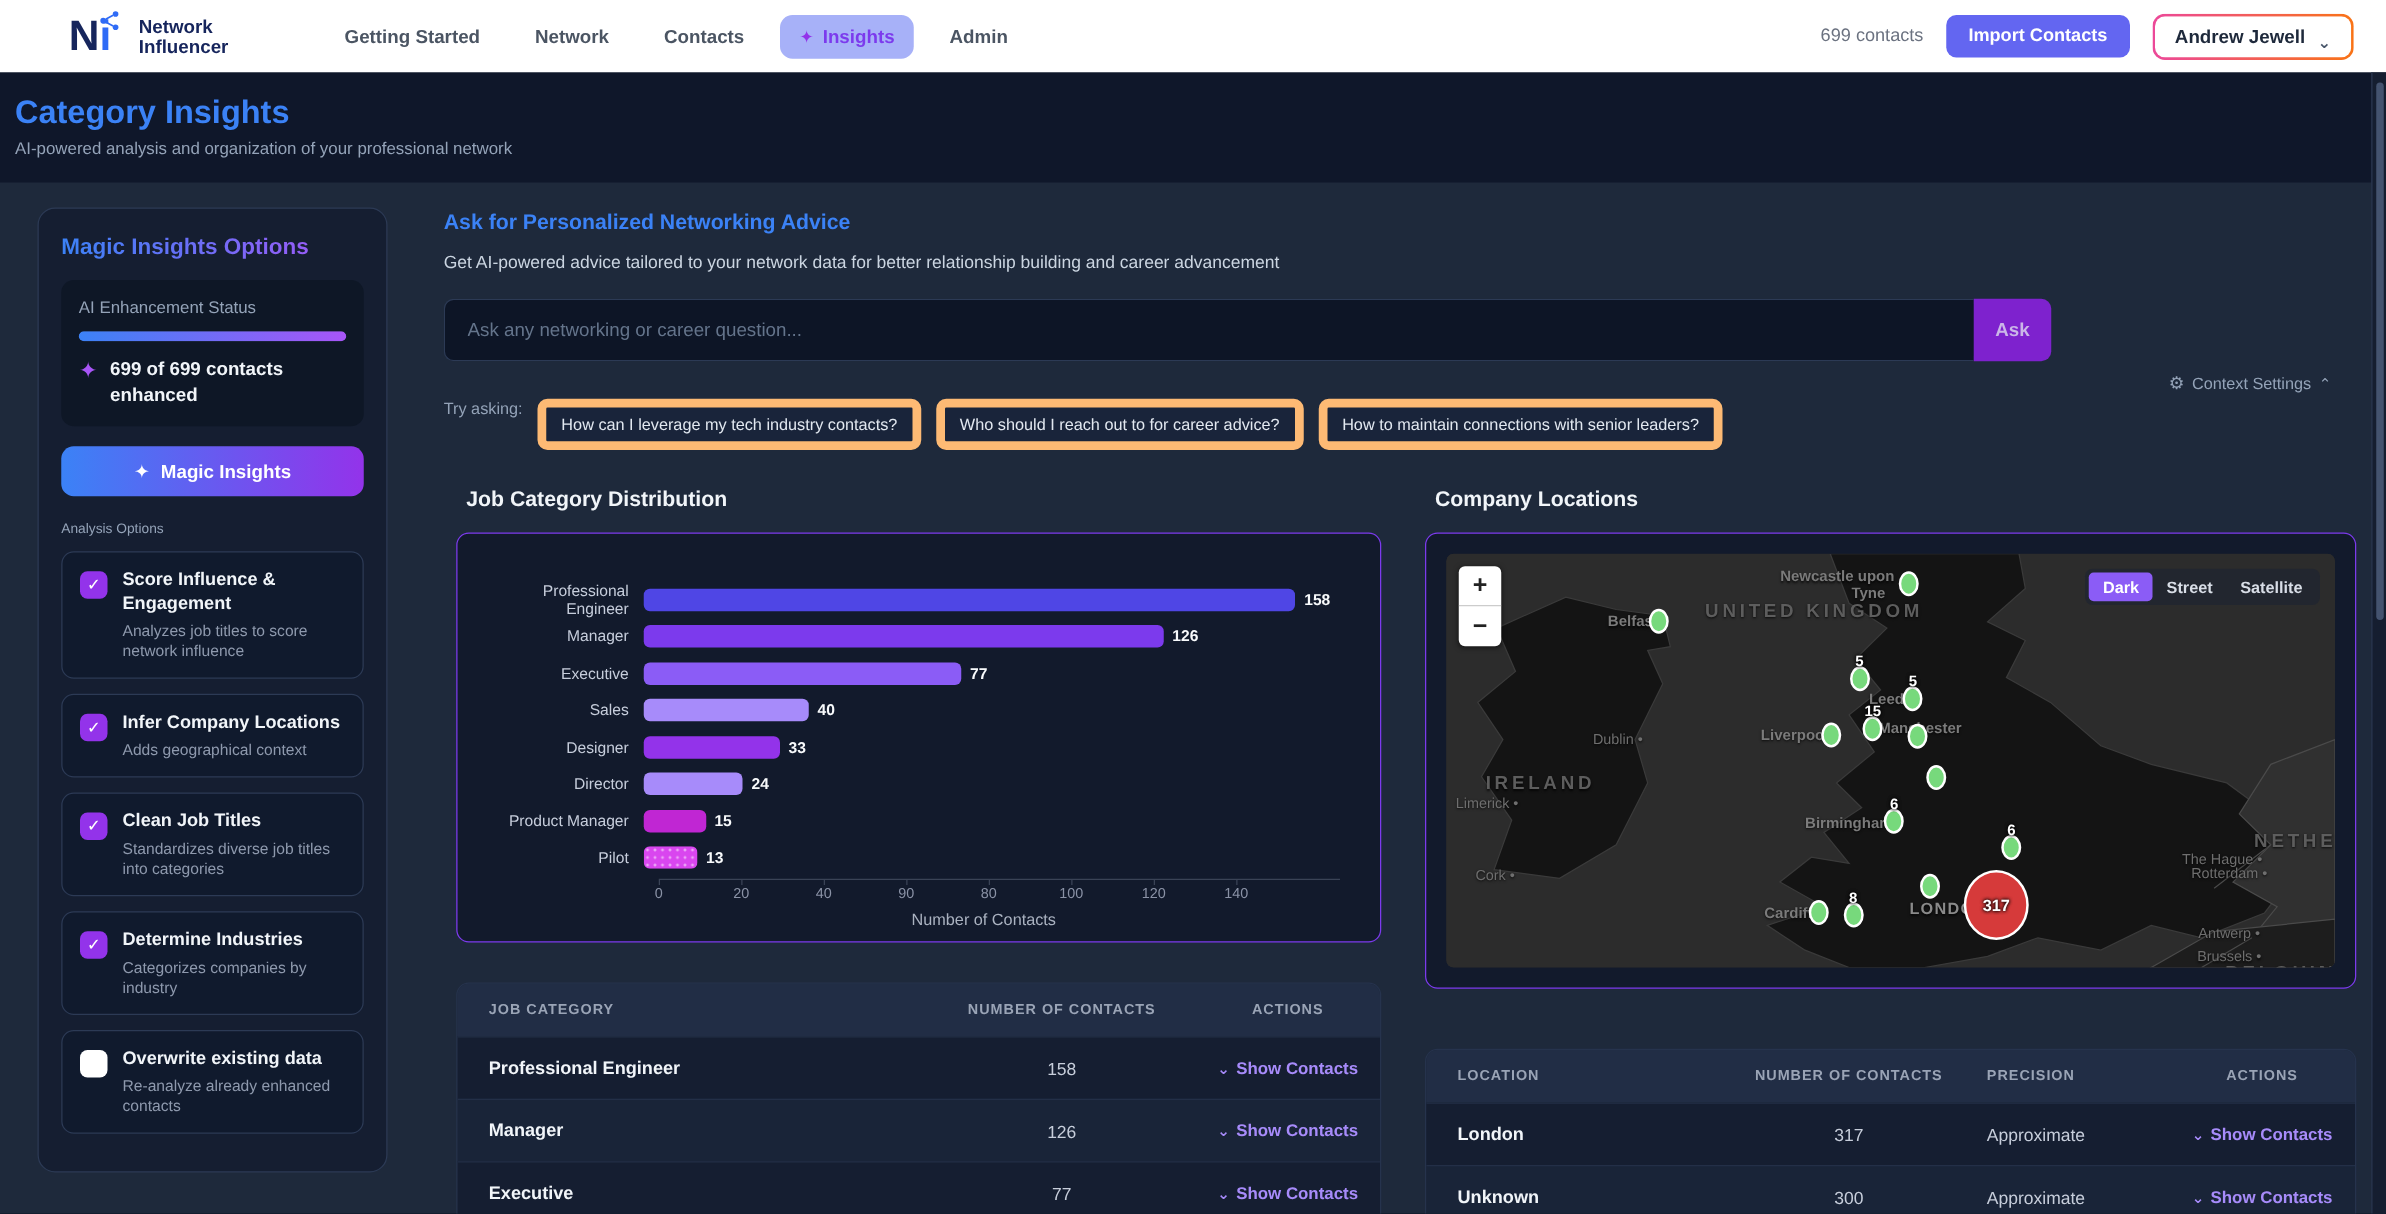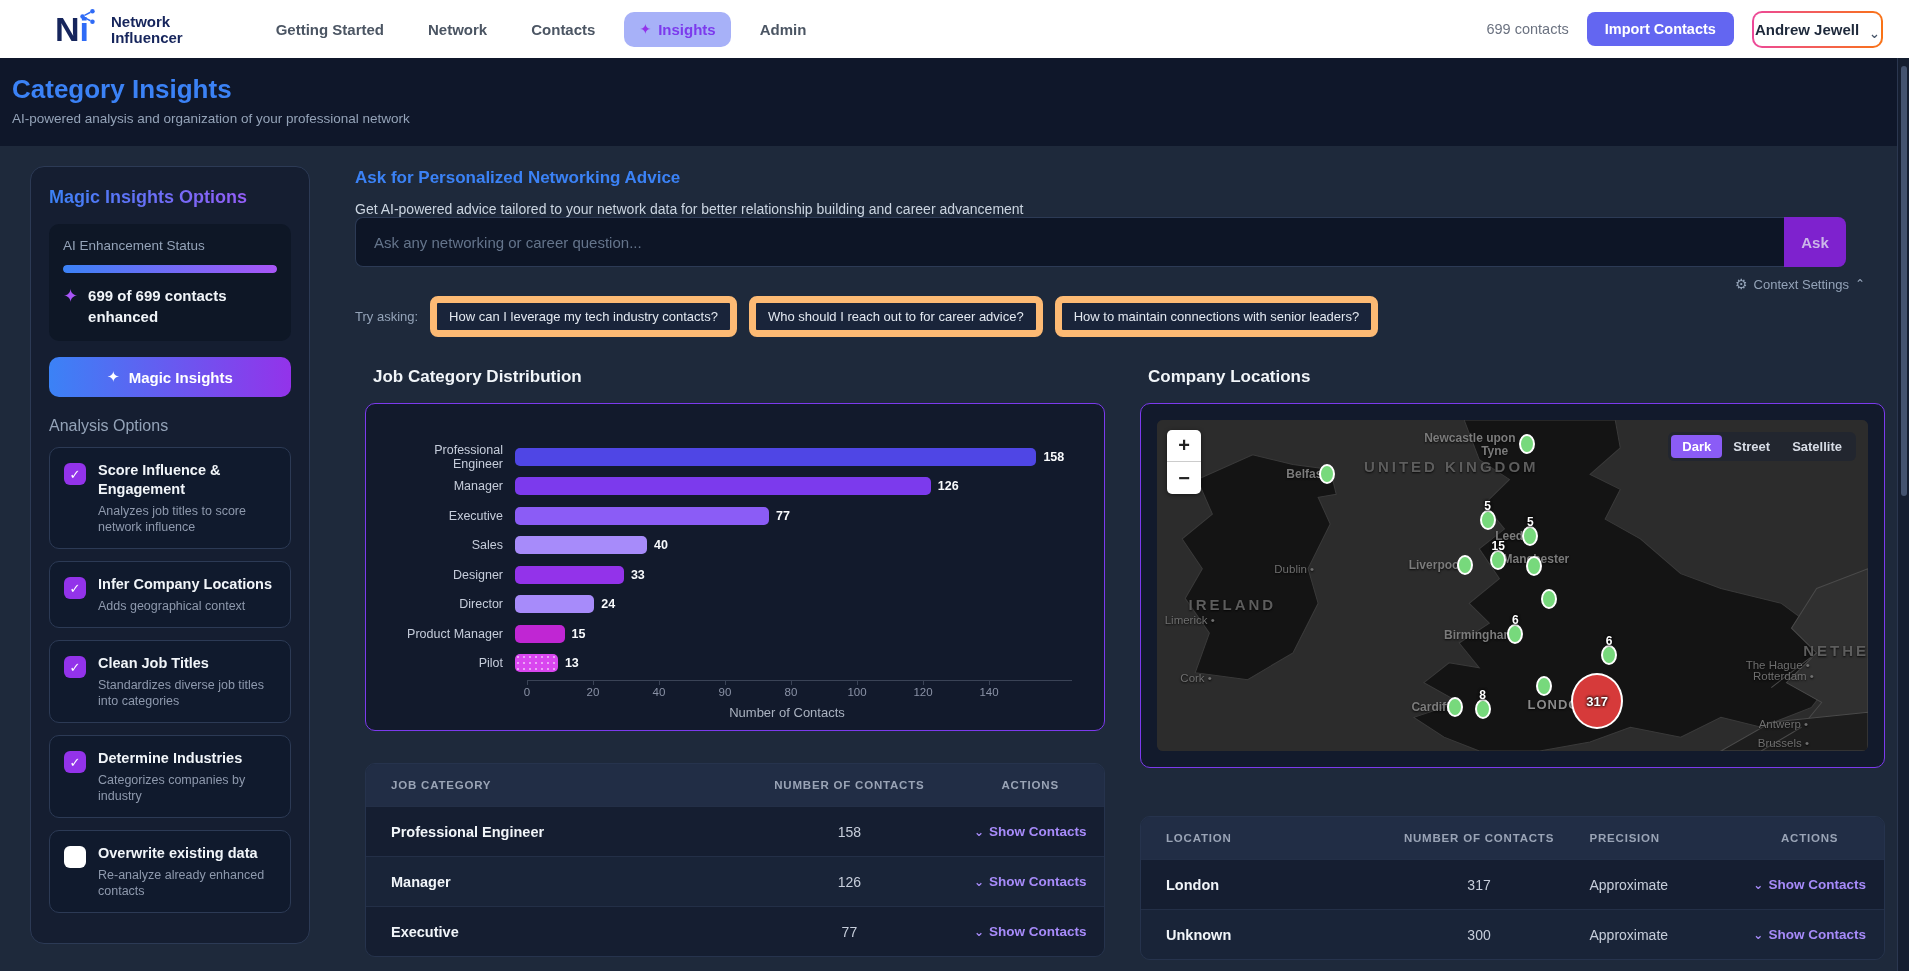--- a/index.html
+++ b/index.html
@@ -15,21 +15,21 @@
   .share-ico{position:absolute;top:1px;left:24px;}
   .brand-text{display:flex;flex-direction:column;margin-top:7px;}
   .brand-text span{font-size:15px;font-weight:700;color:#16255c;line-height:16px;}
   .nav-items{display:flex;align-items:center;gap:14px;margin-left:78px;}
   .nav-item{padding:9px 15px;font-size:15px;font-weight:600;color:#4b5563;border-radius:10px;cursor:pointer;white-space:nowrap;}
   .nav-item.active{background:#a7b1f8;color:#7c3aed;display:flex;align-items:center;gap:7px;}
   .nav-item .spark{color:#9333ea;font-size:14px;}
   .nav-right{margin-left:auto;display:flex;align-items:center;gap:18px;}
   .contacts-count{font-size:14.5px;color:#6b7280;}
   .import-btn{background:#6366f1;color:#fff;font-size:14.5px;font-weight:700;border:none;border-radius:8px;padding:9px 18px;cursor:pointer;}
-  .user-btn{display:flex;align-items:flex-end;gap:10px;font-size:15px;font-weight:700;color:#1e293b;background:linear-gradient(#fff,#fff) padding-box,linear-gradient(90deg,#ec4899,#f97316) border-box;border:2px solid transparent;border-radius:10px;padding:8px 1px;cursor:pointer;}
+  .user-btn{display:flex;align-items:flex-end;gap:10px;font-size:15px;font-weight:700;color:#1e293b;background:linear-gradient(#fff,#fff) padding-box,linear-gradient(90deg,#ec4899,#f97316) border-box;border:2px solid transparent;border-radius:10px;padding:8px 16px;cursor:pointer;}
   .user-btn .chev{color:#475569;font-size:13px;line-height:8px;}
 
   
   .page-header{background:#0f172a;padding:16px 24px 20px 12px;}
   .page-header h1{margin:0;font-size:26px;font-weight:800;color:#3b82f6;}
   .page-header p{margin:6px 0 0 0;font-size:13.5px;color:#94a3b8;}
 
   
   .content{display:flex;padding:20px 24px 0 30px;gap:45px;align-items:flex-start;}
   .sidebar{width:280px;flex:0 0 280px;background:#151e31;border:1px solid #2c3a55;border-radius:14px;padding:18px;}
@@ -38,39 +38,39 @@
   
   .sb-title{font-size:18px;font-weight:800;background:linear-gradient(90deg,#3b82f6,#a855f7);-webkit-background-clip:text;background-clip:text;color:transparent;margin:2px 0 16px 0;}
   .status-card{background:#0e1726;border-radius:10px;padding:14px;margin-bottom:16px;}
   .status-label{font-size:13.5px;color:#94a3b8;margin-bottom:12px;}
   .progress{height:8px;border-radius:4px;background:#24304a;overflow:hidden;margin-bottom:12px;}
   .progress .fill{height:100%;border-radius:4px;background:linear-gradient(90deg,#3b82f6,#a855f7);}
   .status-line{display:flex;gap:10px;align-items:flex-start;}
   .status-line .spark{color:#a855f7;font-size:18px;line-height:22px;}
   .status-text{font-size:15px;font-weight:800;color:#f1f5f9;line-height:21px;}
   .magic-btn{width:100%;display:flex;align-items:center;justify-content:center;gap:9px;background:linear-gradient(90deg,#3b82f6,#9333ea);color:#fff;font-size:15px;font-weight:700;border:none;border-radius:10px;padding:11px 0;cursor:pointer;margin-bottom:20px;}
-  .analysis-label{font-size:16px;color:#94a3b8;margin-bottom:12px;}
+  .analysis-label{font-size:11px;color:#94a3b8;margin-bottom:12px;}
   .opt-card{background:#101a2d;border:1px solid #2c3a55;border-radius:10px;padding:13px 14px;margin-bottom:12px;display:flex;gap:12px;align-items:flex-start;cursor:pointer;}
   .checkbox{flex:0 0 22px;width:22px;height:22px;border-radius:6px;background:#9333ea;color:#fff;font-size:13px;font-weight:700;display:flex;align-items:center;justify-content:center;margin-top:2px;}
   .checkbox.unchecked{background:#ffffff;color:transparent;}
   .opt-title{font-size:14.5px;font-weight:800;color:#f1f5f9;line-height:19px;margin-bottom:4px;}
   .opt-desc{font-size:12.5px;color:#8e99ad;line-height:16px;}
 
   
   .ask h2{margin:2px 0 0 0;font-size:17px;font-weight:800;color:#3b82f6;}
   .ask .sub{margin:13px 0 0 0;font-size:14px;color:#cbd5e1;}
-  .ask-row{display:flex;width:1491px;}
+  .ask-row{display:flex;margin-top:22px;width:1286px;}
   .ask-input{flex:1;height:50px;background:#0d1526;border:1px solid #2c3a55;border-right:none;border-radius:8px 0 0 8px;color:#e2e8f0;font-size:15px;padding:0 18px;outline:none;}
   .ask-input::placeholder{color:#64748b;}
   .ask-btn{width:62px;height:50px;background:#7e22ce;color:#cbb6e8;font-size:15px;font-weight:700;border:none;border-radius:0 8px 8px 0;cursor:pointer;}
   .ctx-row{width:1510px;display:flex;justify-content:flex-end;margin-top:9px;}
   .ctx{display:flex;align-items:center;gap:6px;font-size:13px;color:#94a3b8;cursor:pointer;}
   .ctx .gear{font-size:14px;}
   .ctx .chev-up{font-size:12px;}
-  .try-row{display:flex;align-items:center;gap:12px;margin-top:4px;}
+  .try-row{display:flex;gap:12px;margin-top:4px;}
   .try-label{font-size:13px;color:#94a3b8;flex:0 0 auto;}
   .chips{display:flex;gap:12px;}
   .chip{background:#19243a;border:7px solid #fdba74;border-radius:8px;padding:6px 12px;font-size:13px;color:#e2e8f0;cursor:pointer;white-space:nowrap;}
 
   
   .cols{display:flex;gap:35px;margin-top:30px;}
   .col-left{width:750px;flex:0 0 750px;padding-left:10px;}
   .col-right{flex:1;min-width:0;}
   .cols h3{margin:0 0 16px 8px;font-size:17px;font-weight:800;color:#f1f5f9;}
 

